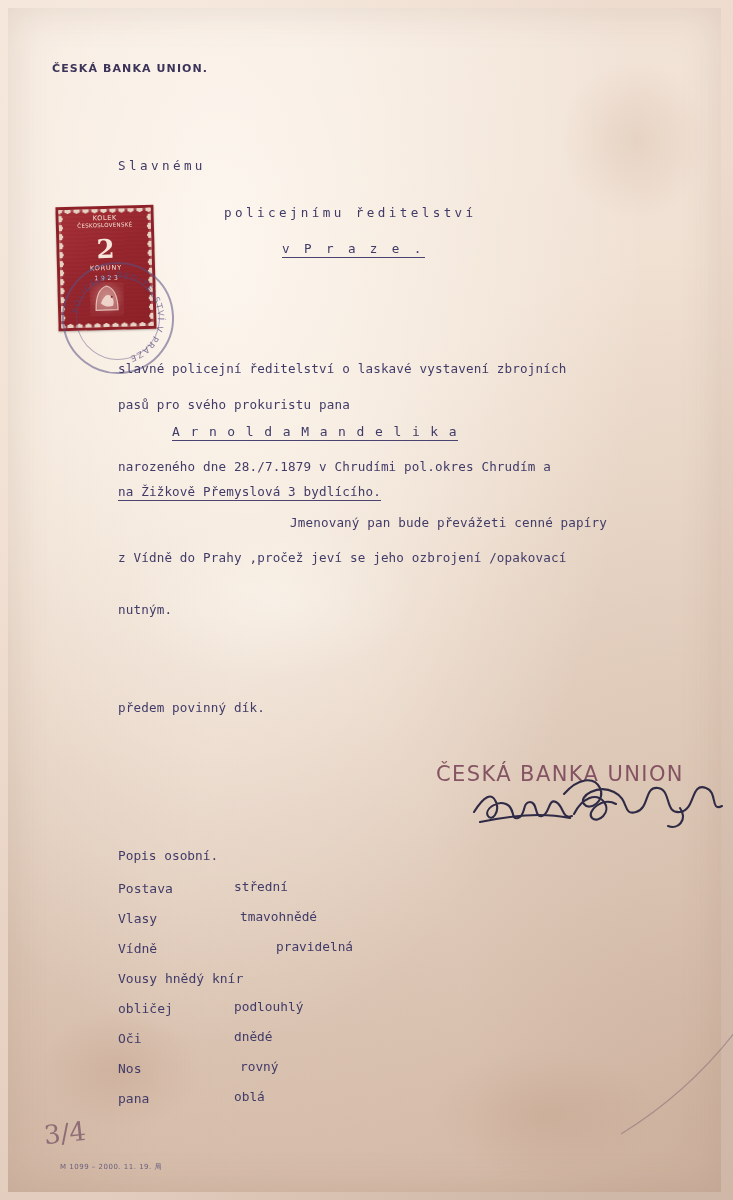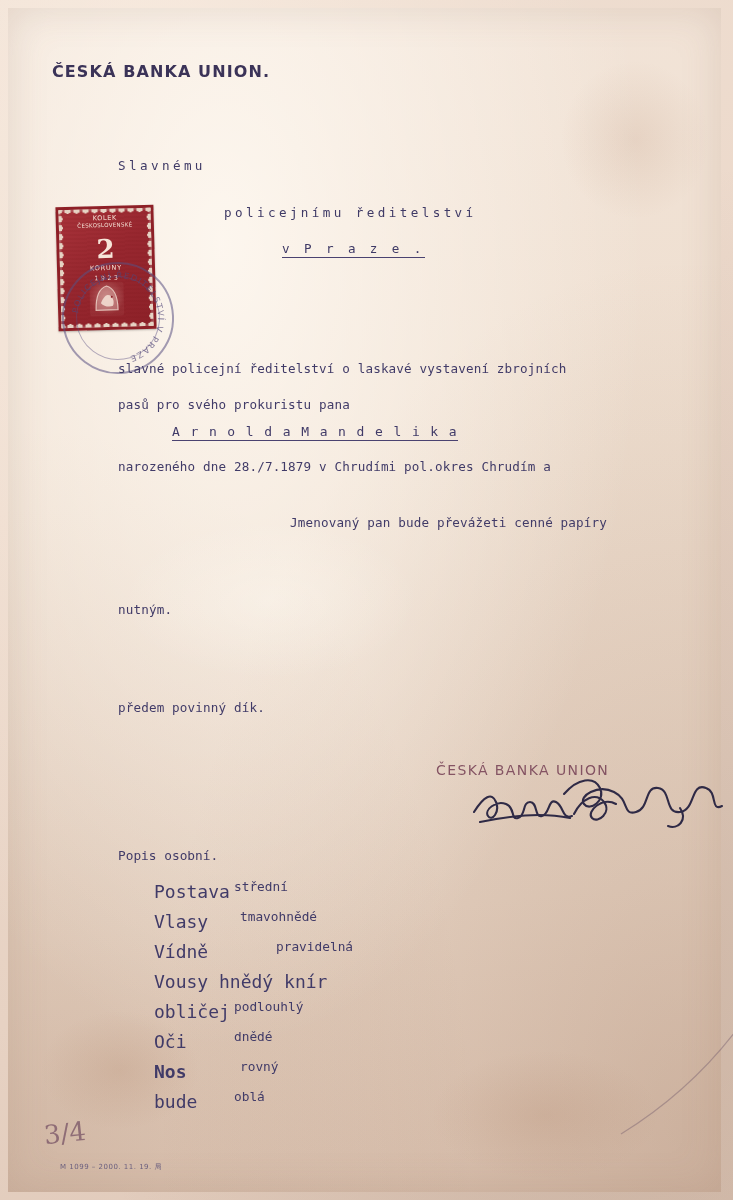--- a/index.html
+++ b/index.html
@@ -43,21 +43,21 @@
   .b2 { left:560px; top:60px;   width:150px; height:160px; background:radial-gradient(ellipse, rgba(168,120,90,0.14), rgba(168,120,90,0) 70%); }
   .b3 { left:430px; top:1050px; width:230px; height:130px; background:radial-gradient(ellipse, rgba(168,120,90,0.16), rgba(168,120,90,0) 70%); }
   .b4 { left:120px; top:520px;  width:300px; height:160px; background:radial-gradient(ellipse, rgba(255,252,245,0.35), rgba(255,252,245,0) 70%); }
 
   
   .hdr {
     position: absolute;
     left: 52px;
     top: 62px;
     font-family: "DejaVu Sans", sans-serif;
-    font-size: 16px;
+    font-size: 11px;
     letter-spacing: 1.1px;
     font-weight: 700;
     color: #3b3358;
     white-space: nowrap;
   }
   .typed {
     position: absolute;
     font-family: "DejaVu Sans Mono", monospace;
     font-size: 12.6px;
     letter-spacing: 0.2px;
@@ -131,34 +131,34 @@
   #office-stamp .inner { position:absolute; left:12px; top:12px; right:12px; bottom:12px;
     border-radius:50%; border:1px solid rgba(90,80,130,0.45); }
   #office-stamp svg { position:absolute; left:0; top:0; }
 
   
   #sig-company {
     position: absolute;
     left: 436px;
     top: 762px;
     font-family: "DejaVu Sans", sans-serif;
-    font-size: 14px;
+    font-size: 21px;
     letter-spacing: 1.4px;
     color: #7d4a5c;
     opacity: 0.92;
     white-space: nowrap;
   }
   #sig-scribble { position:absolute; left:470px; top:778px; width:240px; height:66px; }
   #sig-scribble2 { position:absolute; left:560px; top:768px; width:180px; height:70px; }
 
   
   .desc-title { position:absolute; left:118px; font-family:"DejaVu Sans Mono", monospace;
                 font-size:12.8px; color:#413b68; }
   .desc-key { position:absolute; left:118px; font-family:"DejaVu Sans Mono", monospace;
-              font-size:18px; color:#413b68;margin-left:36px; }
+              font-size:13px; color:#413b68; }
   .desc-val { position:absolute; font-family:"DejaVu Sans Mono", monospace;
               font-size:12.8px; color:#413b68; }
 
   
   #footer-print {
     position:absolute; left:60px; top:1162px;
     font-family:"DejaVu Sans", sans-serif; font-size:7px;
     letter-spacing:0.5px; color:#6a5f7e;
   }
   #pencil-note {
@@ -213,22 +213,24 @@
   </div>
 
   <div class="typed sp" style="left:118px; top:160px;">Slavnému</div>
   <div class="typed sp" style="left:224px; top:207px;">policejnímu ředitelství</div>
   <div class="typed sp u" style="left:282px; top:243px;">v  P r a z e .</div>
 
   <div class="body-line" style="top:361px;">slavné policejní ředitelství o laskavé vystavení zbrojních</div>
   <div class="body-line" style="top:397px;">pasů pro svého prokuristu pana</div>
   <div class="body-line u" style="left:172px; top:424px; letter-spacing:1.4px; font-size:13px;">A r n o l d a   M a n d e l i k a</div>
   <div class="body-line" style="top:459px;">narozeného dne 28./7.1879 v Chrudími pol.okres Chrudím a</div>
+  <div class="body-line u" style="top:484px;">na Žižkově Přemyslová 3  bydlícího.</div>
 
   <div class="body-line" style="left:290px; top:515px;">Jmenovaný pan bude převážeti cenné papíry</div>
+  <div class="body-line" style="top:550px;">z Vídně do Prahy ,pročež jeví se jeho ozbrojení /opakovací</div>
   <div class="body-line" style="top:602px;">nutným.</div>
 
   <div class="body-line" style="top:700px;">předem povinný dík.</div>
 
   <div id="sig-company">ČESKÁ BANKA UNION</div>
   <svg id="sig-scribble" viewBox="0 0 240 66">
     <g fill="none" stroke="#2f2a46" stroke-width="2.1" stroke-linecap="round">
       <path d="M4 34 C14 18, 22 14, 26 24 C30 34, 22 44, 18 38 C14 32, 26 22, 36 26 C46 30, 40 42, 48 40 C56 38, 52 24, 60 24 C68 24, 64 40, 72 38 C80 36, 78 20, 86 24 C94 28, 92 42, 102 38"></path>
       <path d="M10 44 C40 38, 70 34, 100 40"></path>
       <path d="M104 36 C112 20, 126 14, 134 24 C142 34, 128 46, 122 40 C116 34, 132 18, 146 26"></path>
@@ -254,24 +256,24 @@
 
   <div class="desc-key" style="top:971px;">Vousy hnědý knír</div>
   <div class="desc-val" style="left:234px; top:969px;"></div>
 
   <div class="desc-key" style="top:1001px;">obličej</div>
   <div class="desc-val" style="left:234px; top:999px;">podlouhlý</div>
 
   <div class="desc-key" style="top:1031px;">Oči</div>
   <div class="desc-val" style="left:234px; top:1029px;">dnědé</div>
 
-  <div class="desc-key" style="top:1061px;font-weight:bold;">Nos</div>
+  <div class="desc-key" style="top:1061px;">Nos</div>
   <div class="desc-val" style="left:240px; top:1059px;">rovný</div>
 
-  <div class="desc-key" style="top:1091px;">bude</div>
+  <div class="desc-key" style="top:1091px;">pana</div>
   <div class="desc-val" style="left:234px; top:1089px;">oblá</div>
 
   <div id="pencil-note">3/4</div>
   <div id="footer-print">M 1099 – 2000. 11. 19. 局</div>
 
   <svg id="corner-arc" viewBox="0 0 130 120">
     <path d="M128 2 C100 40, 60 80, 8 112" fill="none" stroke="rgba(120,95,110,0.45)" stroke-width="1.2"></path>
   </svg>
 </div>
 

